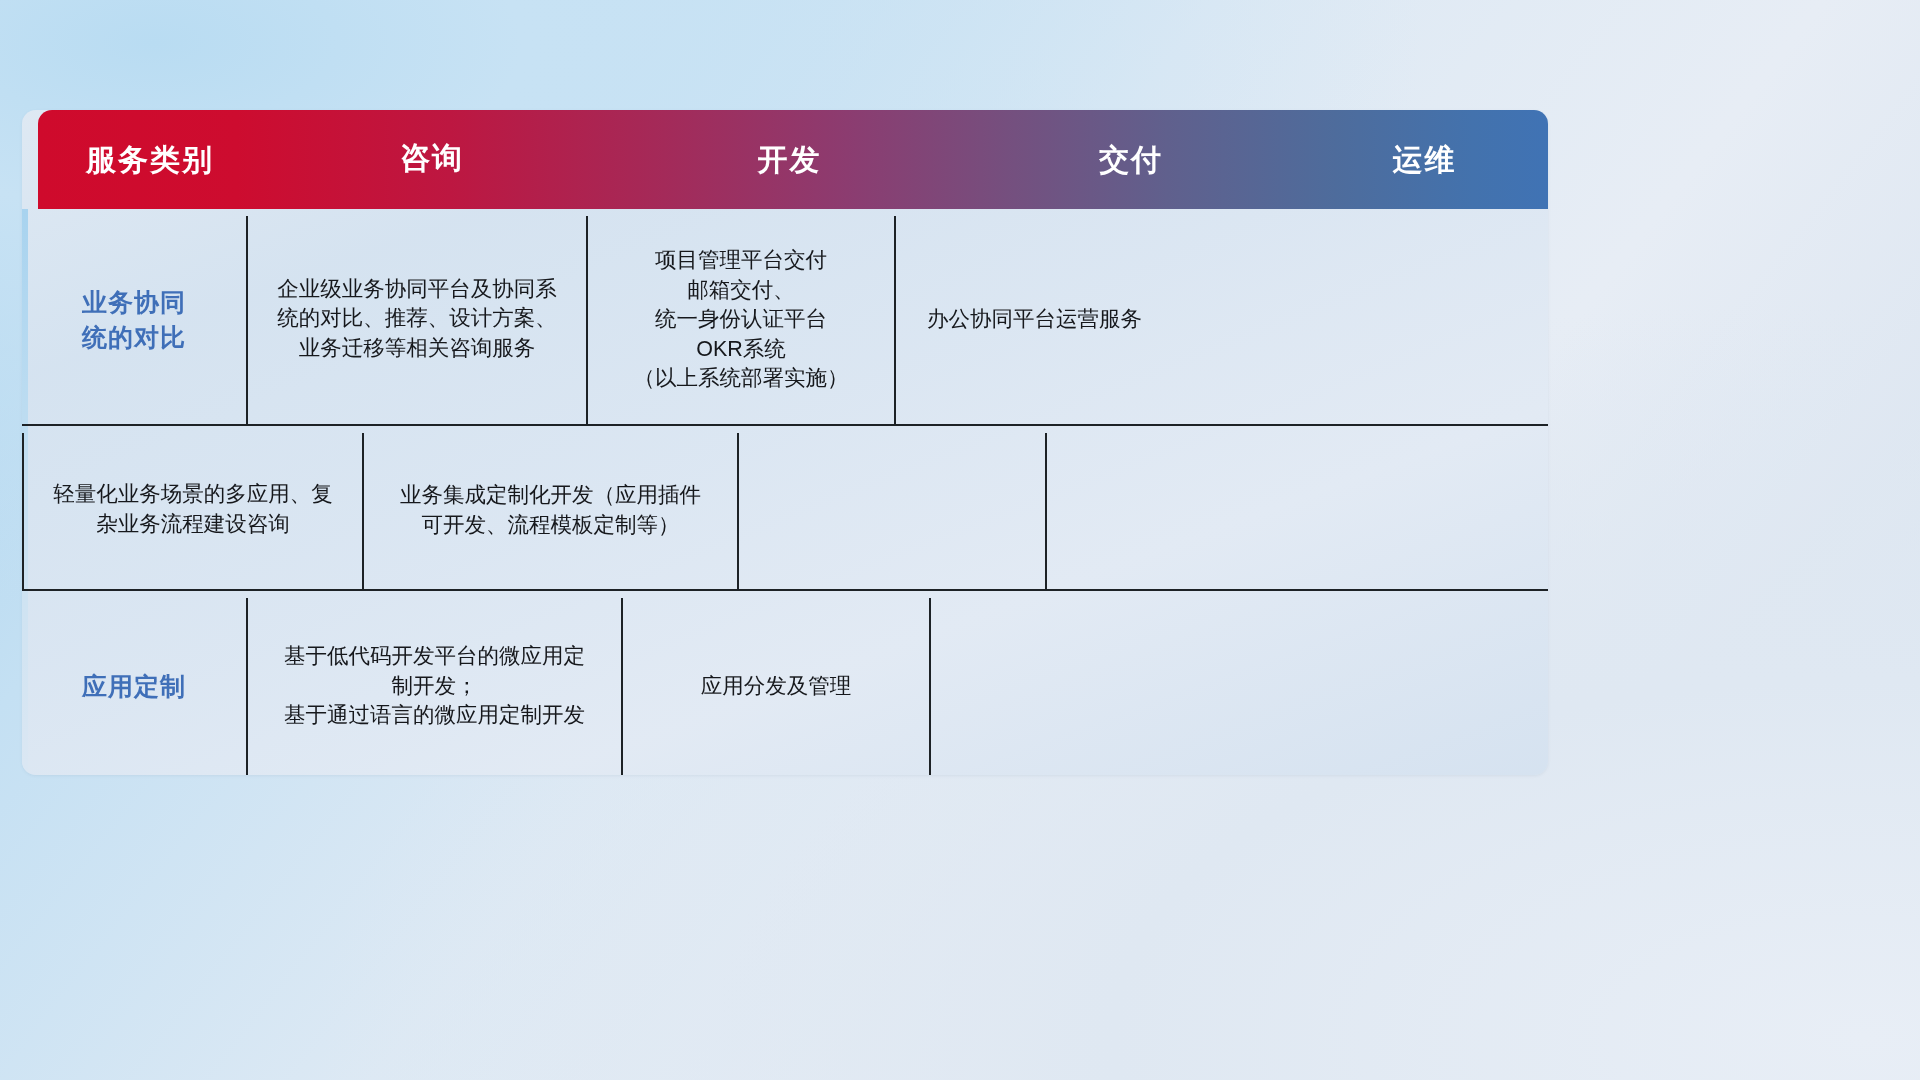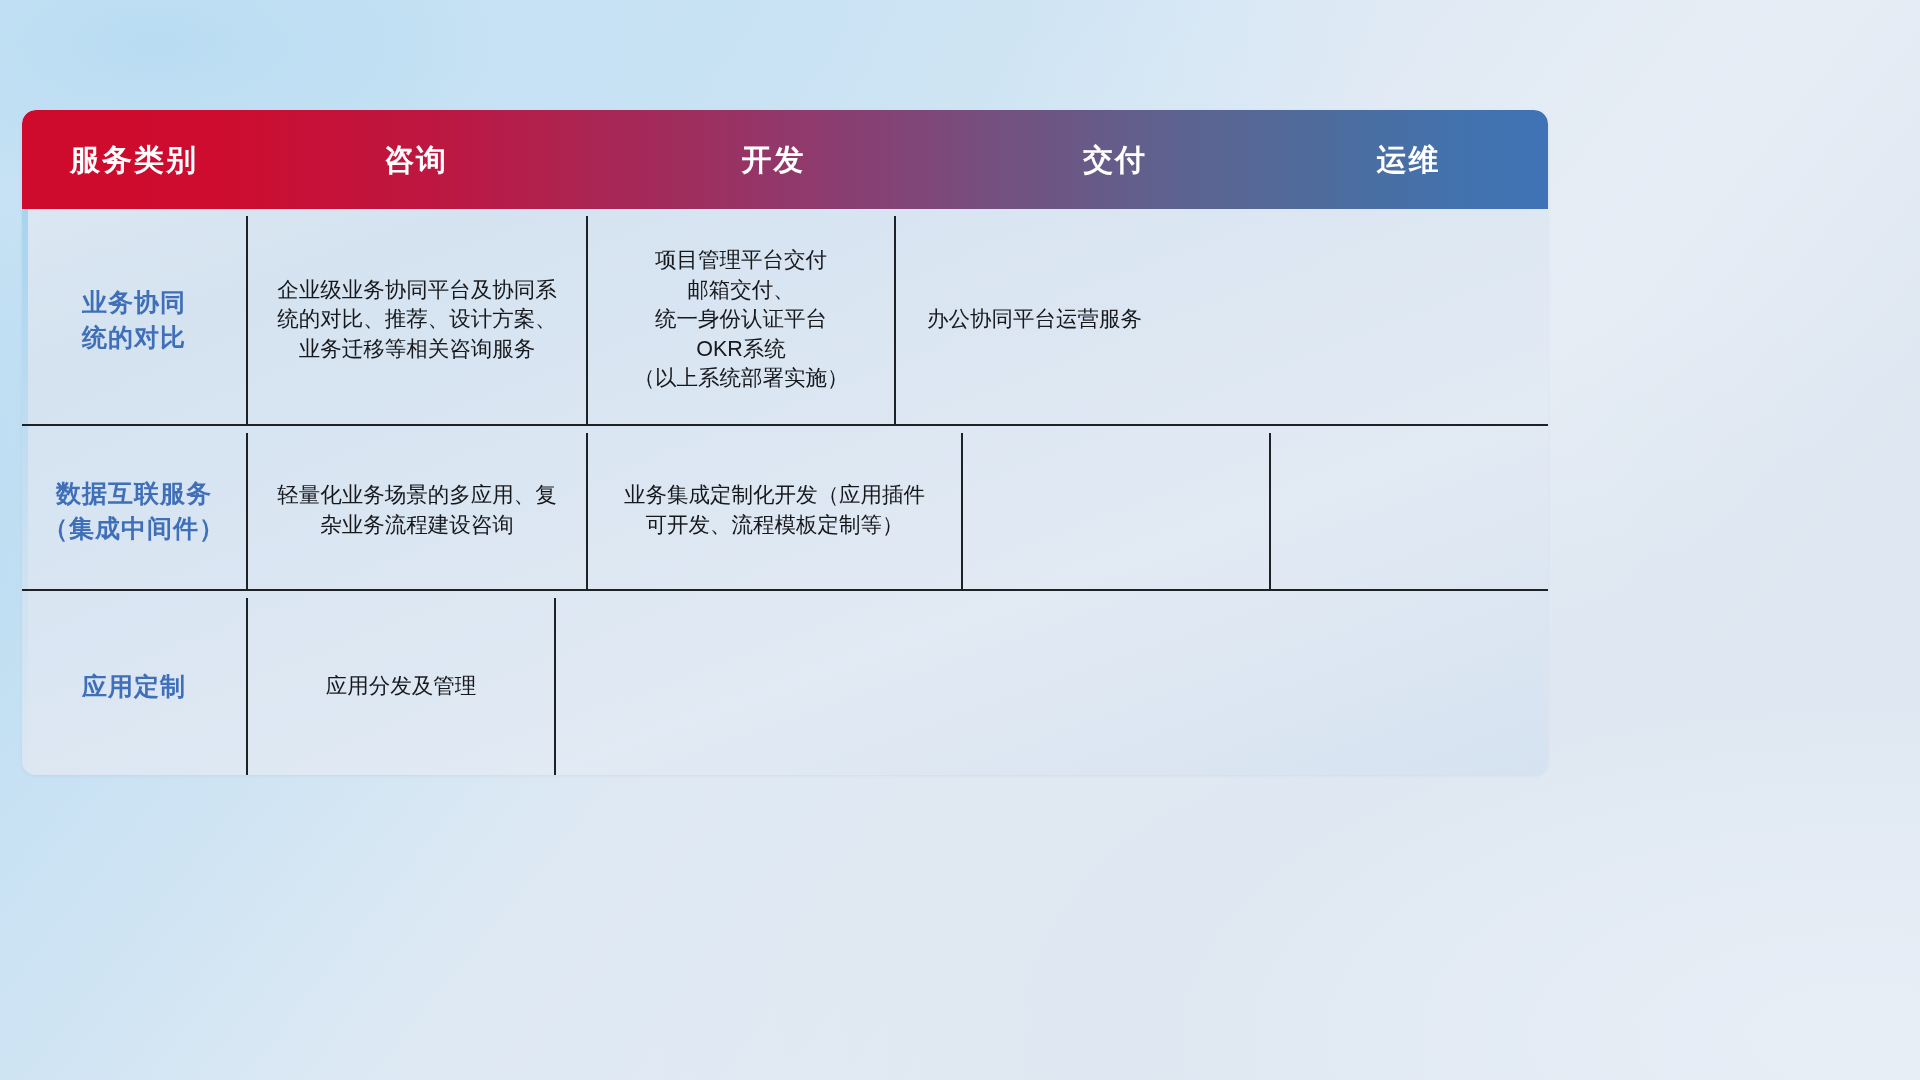--- a/index.html
+++ b/index.html
@@ -24,37 +24,37 @@
         rgba(214,227,240,.95) 22%,
         rgba(219,230,242,.95) 46%,
         rgba(226,234,244,.95) 70%,
         rgba(213,226,240,.95) 100%);
     border-radius:14px;
     box-shadow:0 1px 3px rgba(90,120,150,.10);
     overflow:hidden;
   }
   
   .hdr{
-    position:absolute;left:0;top:0;width:1526px;height:99px;
+    position:absolute;left:16px;top:0;width:1526px;height:99px;
     border-radius:14px 14px 0 0;
     background:linear-gradient(90deg,
       #cf0a2c 0%, #cd0c2f 13%, #bd1741 27%,
       #a42a59 41%, #8c3c70 53%, #74507f 64%,
       #60608d 74%, #4e6c9c 85%, #4372ad 94%, #3f73b6 100%);
     display:flex;align-items:center;
   }
   .hdr .hcell{
     color:#ffffff;font-weight:bold;font-size:30px;letter-spacing:2px;
     text-align:center;line-height:1;
     display:flex;align-items:center;justify-content:center;height:100%;
     box-sizing:border-box;
   }
   
   .c0{width:224px;}
-  .c1{width:340px;}
+  .c1{width:340px;font-family:Liberation Mono, monospace;}
   .c2{width:375px;}
   .c3{width:308px;}
   .c4{width:279px;}
 
   
   .body{
     position:absolute;left:0;top:99px;width:1526px;height:566px;
   }
   .row{display:flex;width:1526px;box-sizing:border-box;}
   .r1{height:215px;}
@@ -113,31 +113,32 @@
 业务迁移等相关咨询服务</div>
         <div class="cell c3 sep">项目管理平台交付
 邮箱交付、
 统一身份认证平台
 OKR系统
 （以上系统部署实施）</div>
         <div class="cell c4 sep">办公协同平台运营服务</div>
       </div>
 
       <div class="row r2 topline">
-        <div class="cell c0 catlabel">数据互联服务
-（集成中间件）</div>
         <div class="cell c1 sep">轻量化业务场景的多应用、复
 杂业务流程建设咨询</div>
         <div class="cell c2 sep">业务集成定制化开发（应用插件
 可开发、流程模板定制等）</div>
         <div class="cell c3 sep"></div>
         <div class="cell c4 sep"></div>
       </div>
 
       <div class="row r3 topline">
         <div class="cell c0 catlabel">应用定制</div>
+        <div class="cell c2 sep">基于低代码开发平台的微应用定
+制开发；
+基于通过语言的微应用定制开发</div>
         <div class="cell c3 sep">应用分发及管理</div>
         <div class="cell c4 sep"></div>
       </div>
 
     </div>
   </div>
 </div>
 
 </body></html>

